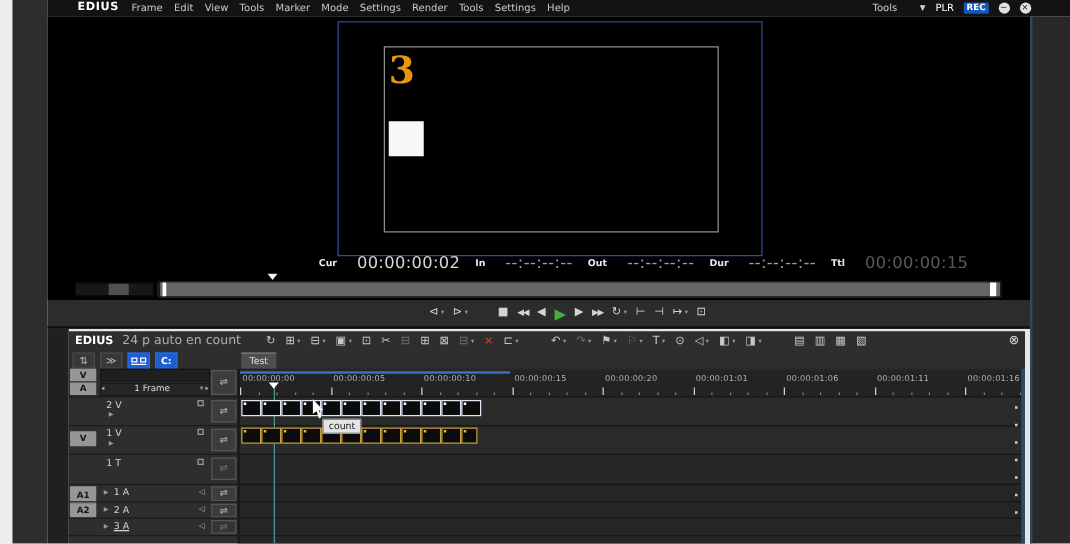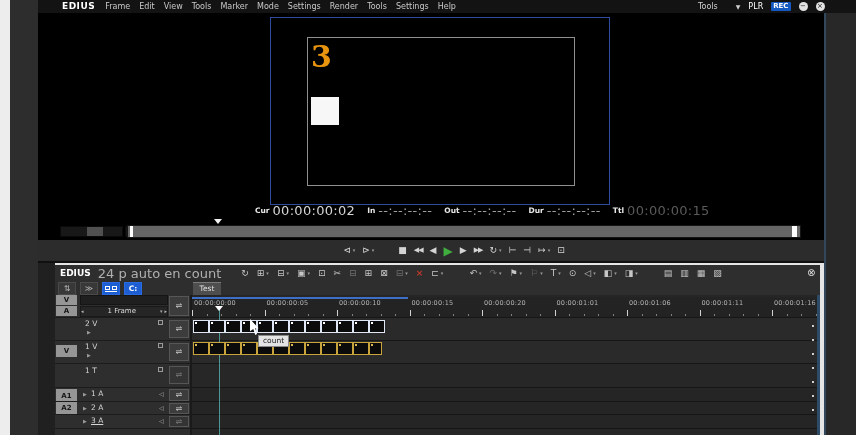--- a/index.html
+++ b/index.html
@@ -24,21 +24,21 @@
   .mb-rec { font-size:7px; font-weight:bold; color:#fff; background:#1558c0; padding:1px 2px; border-radius:1px; }
   .winbtn { width:9px; height:9px; border-radius:50%; background:#e2e2e2; color:#161616; font-size:7px; text-align:center; line-height:9px; }
 
   
   .player { left:38px; top:13px; width:786px; height:227px; background:#000; }
   .preview-window { position:absolute; left:232px; top:4px; width:340px; height:188px; border:1px solid #2d4d9b; background:#000; }
   .inner-frame { position:absolute; left:36px; top:19px; width:268px; height:149px; border:1px solid #8f8f8f; }
   .countdown { position:absolute; left:40px; top:24px; font-family:"DejaVu Serif", serif; font-size:30px; font-weight:bold; color:#e8940f; }
   .white-square { position:absolute; left:40px; top:79px; width:28px; height:28px; background:#f7f7f7; }
   .tc-row { position:absolute; left:217px; top:191px; display:flex; gap:12px; align-items:center; }
-  .tc-pair { display:flex; gap:3px; align-items:center; }
+  .tc-pair { display:flex; gap:16px; align-items:center; }
   .tc-lab { font-size:7.5px; font-weight:bold; color:#e9e9e9; }
   .tc-val { font-size:13px; color:#9f9f9f; letter-spacing:.3px; }
   .tc-val.cur { color:#d6d6d6; }
   .tc-val.dim { color:#5a5a5a; }
   .shuttle-track { position:absolute; left:22px; top:213px; width:63px; height:11px; background:#181818; border:1px solid #0a0a0a; }
   .shuttle-handle { position:absolute; left:26px; top:0; width:16px; height:9px; background:#505050; }
   .jog-track { position:absolute; left:87px; top:213px; width:38px; height:11px; background:#181818; border:1px solid #0a0a0a; }
   .pos-bar { position:absolute; left:89px; top:212px; width:674px; height:13px; background:#666; border:1px solid #151515; }
   .pos-start { position:absolute; left:2px; top:0; width:3px; height:11px; background:#fff; }
   .pos-end { position:absolute; left:664px; top:0; width:5px; height:11px; background:#fff; }
@@ -51,21 +51,21 @@
   .tbtn.green { font-size:12px; color:#3fae3f; }
   .crt { font-size:5px; color:#9a9a9a; margin-left:2px; }
   .tspacer { width:10px; }
 
   
   .tl-gutter { left:38px; top:263px; width:17px; height:172px; background:#202020; }
   .timeline { left:55px; top:265px; width:765px; height:170px; background:#2e2e2e; }
 
   .tl-toolbar { position:absolute; left:0; top:0; width:765px; height:16px; display:flex; align-items:center; }
   .tl-logo { font-size:9px; font-weight:bold; color:#fff; margin-left:5px; }
-  .tl-project { font-size:13px; color:#b0b0b0; margin-left:7px; }
+  .tl-project { font-size:10px; color:#b0b0b0; margin-left:7px; }
   .tl-icons { display:flex; align-items:center; gap:8px; margin-left:20px; }
   .ticon { font-size:9px; color:#c6c6c6; display:flex; align-items:center; }
   .ticon.dim { color:#6f6f6f; }
   .ticon.red { color:#c0392b; font-weight:bold; }
   .tl-close { position:absolute; left:752px; top:3px; font-size:10px; color:#dddddd; }
 
   
   .mode-row { position:absolute; left:3px; top:17px; display:flex; gap:4px; }
   .chip { width:18px; height:13px; background:#383838; border:1px solid #4a4a4a; color:#bbbbbb; font-size:8px; display:flex; align-items:center; justify-content:center; }
   .chip.active { background:#1d5ed2; border-color:#2a6ae0; color:#fff; font-weight:bold; font-size:7.5px; }

